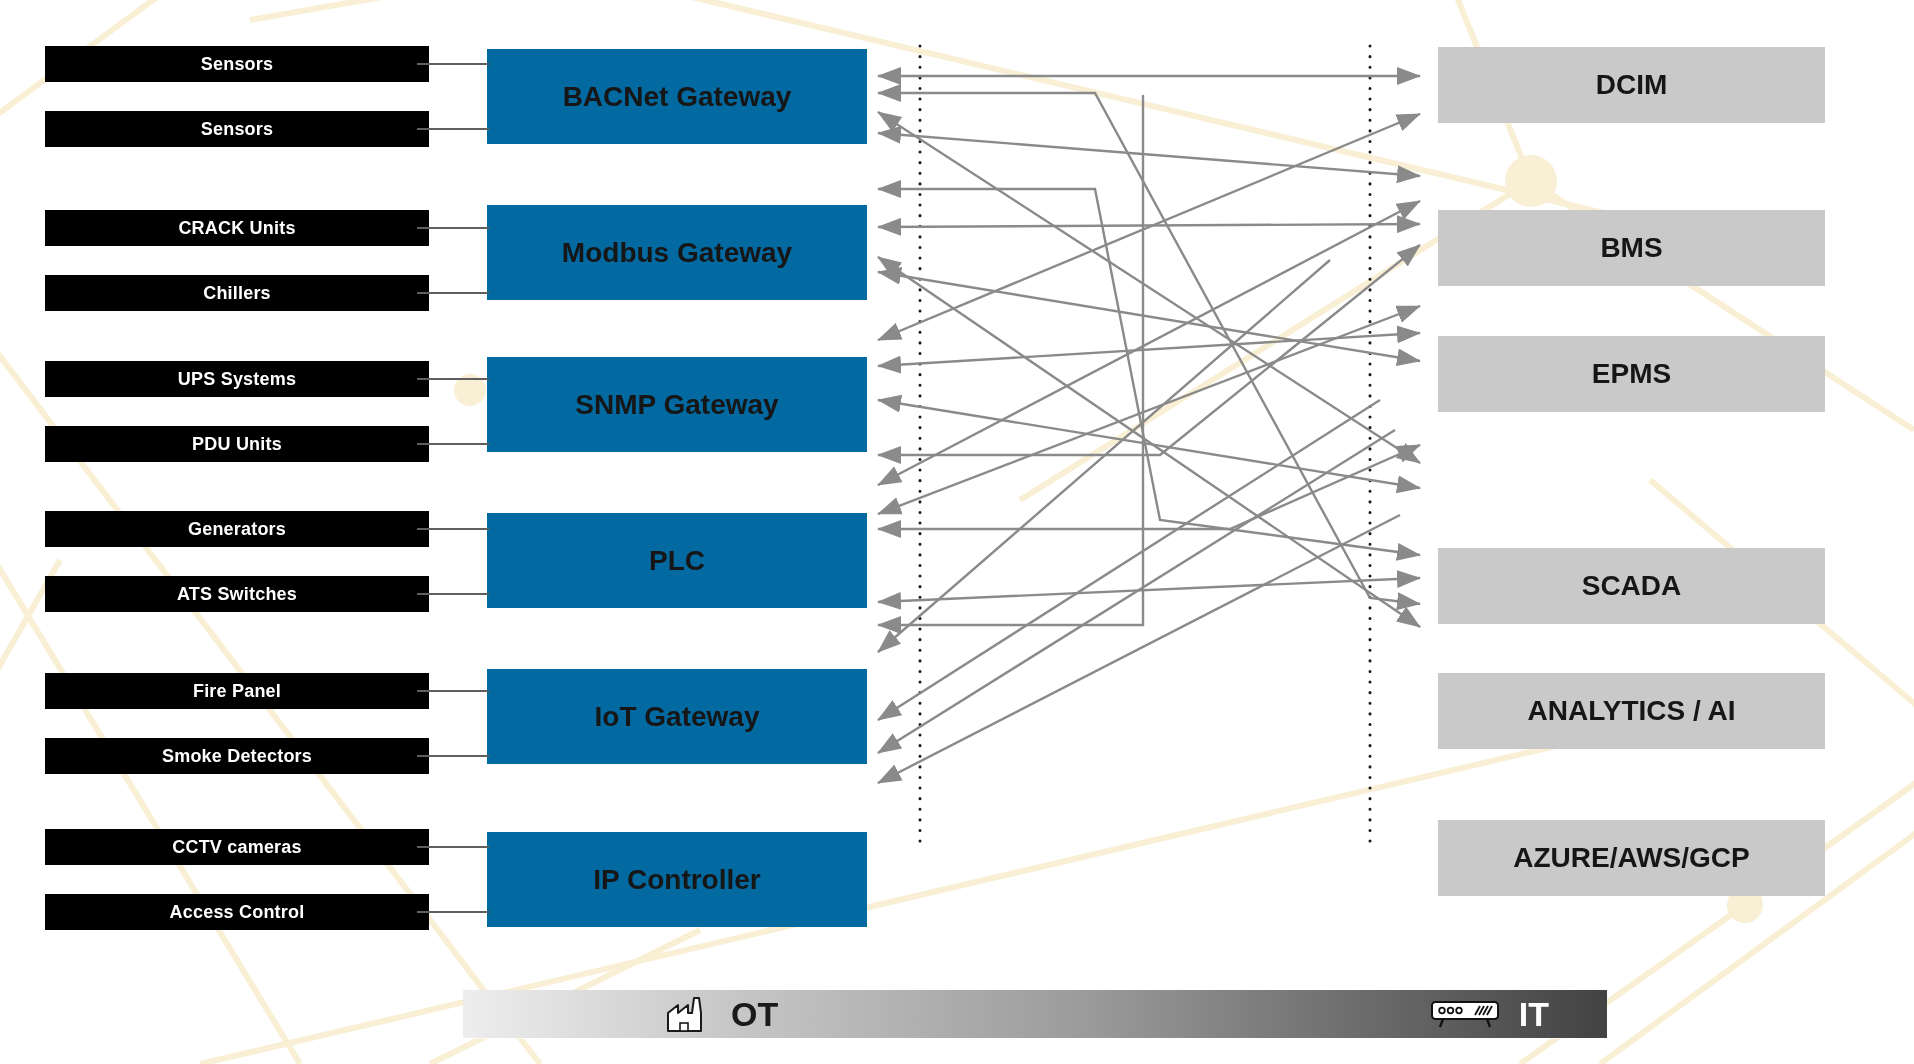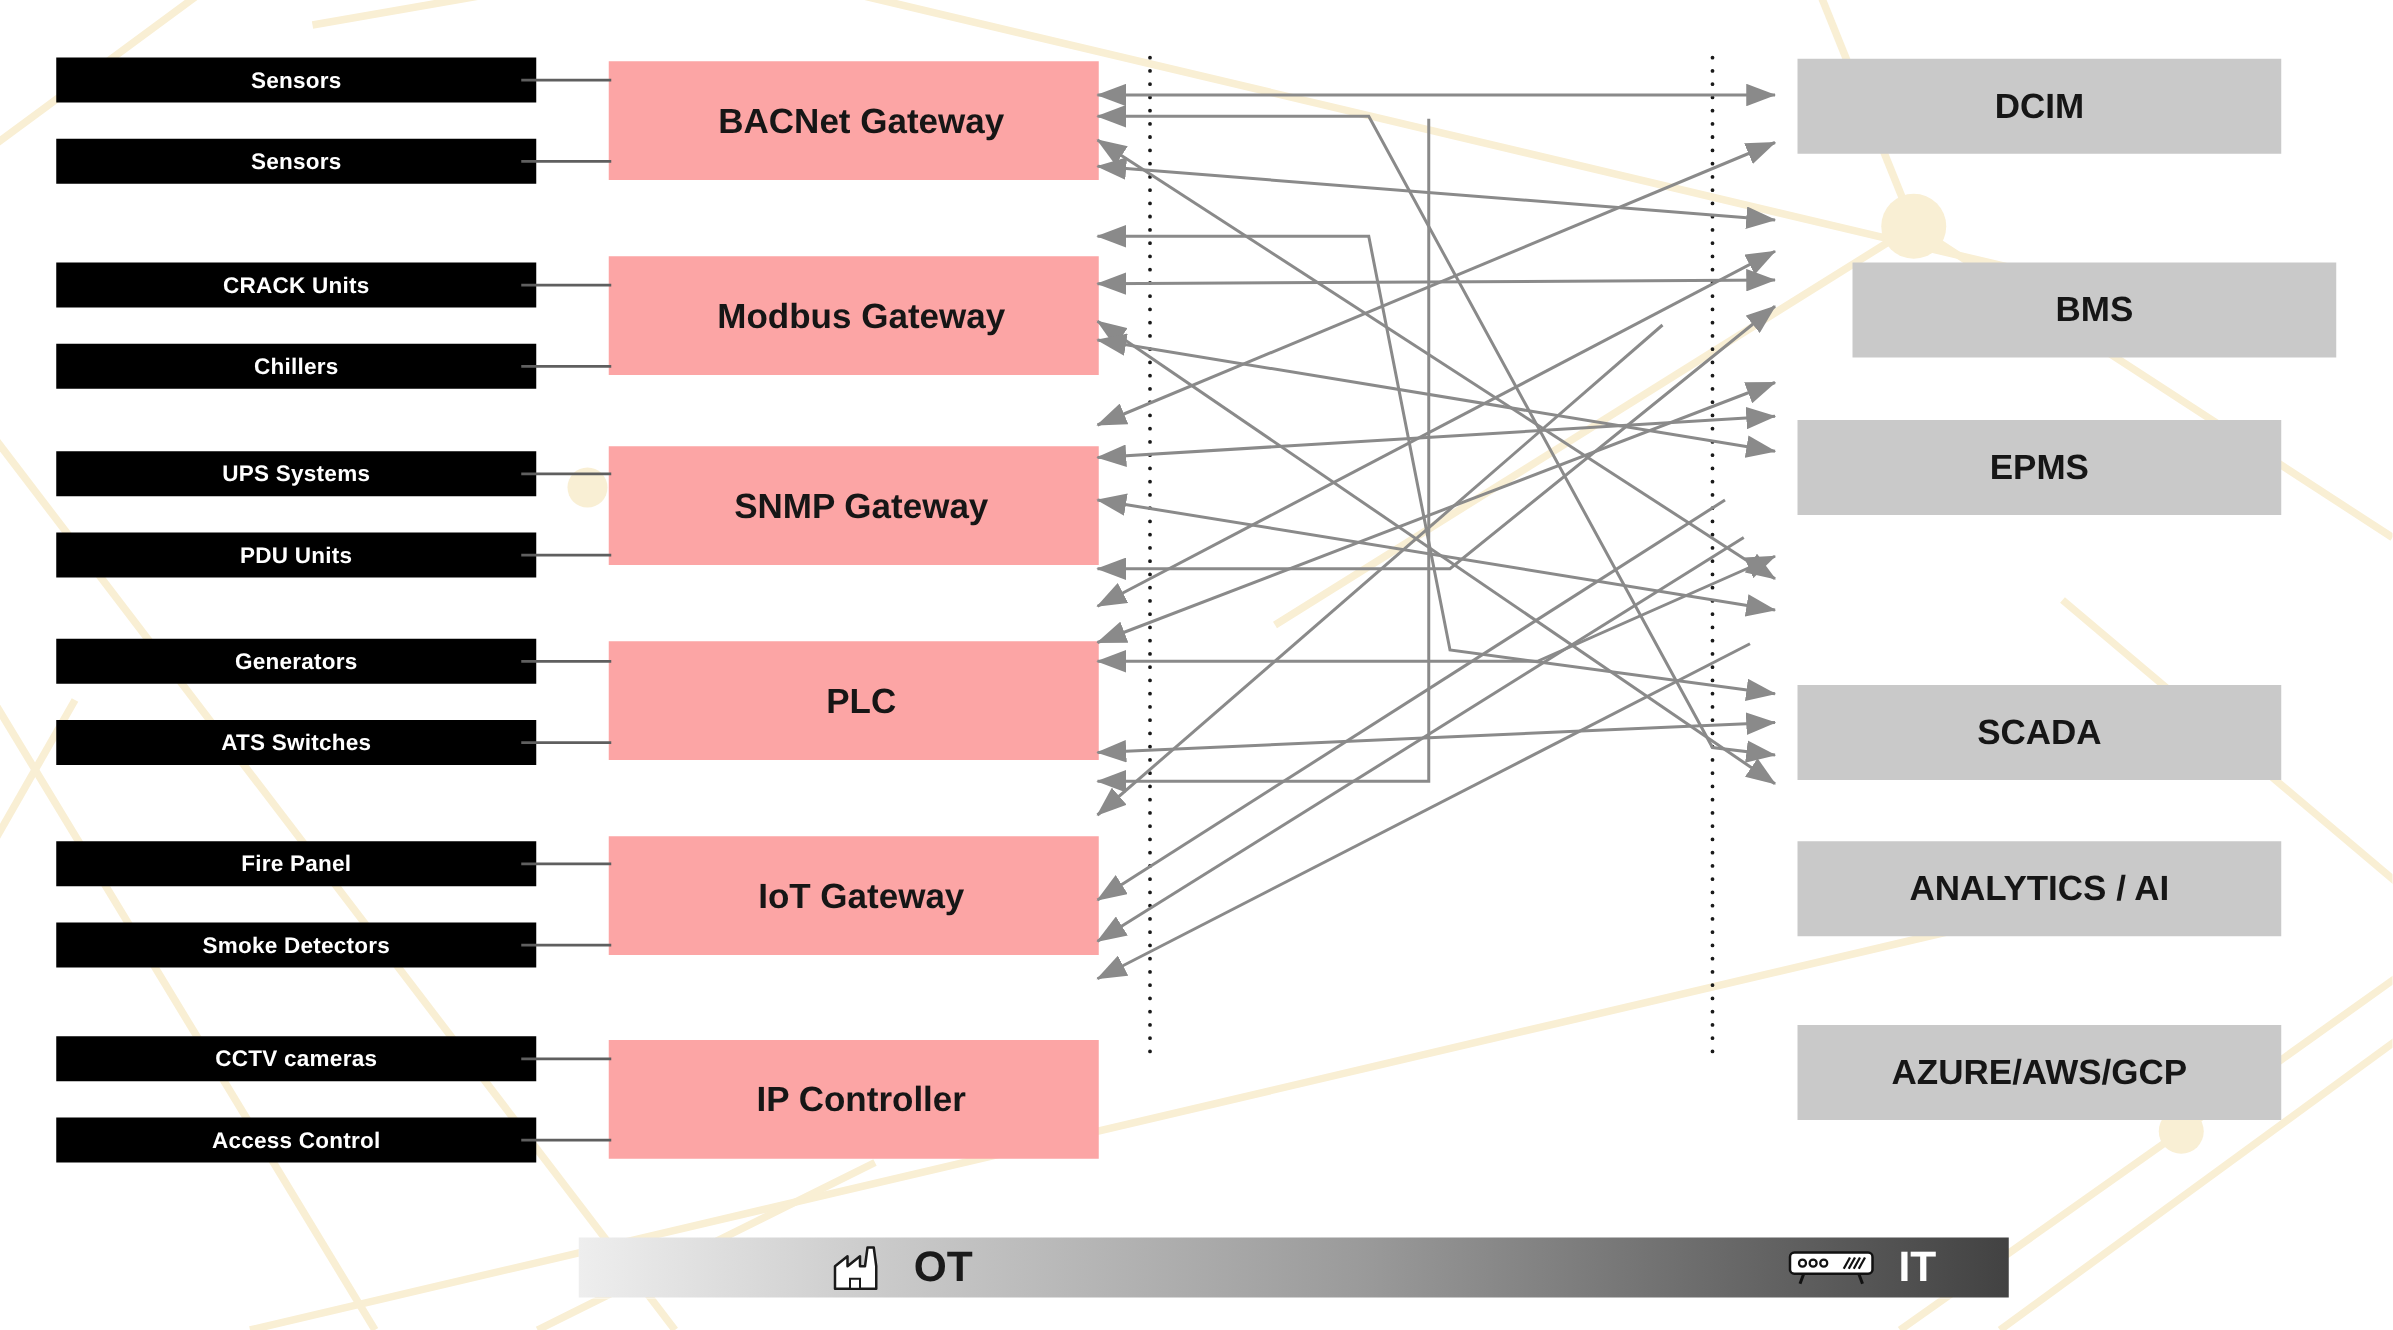--- a/index.html
+++ b/index.html
@@ -15,23 +15,23 @@
   #wire-layer{z-index:2;}
   .boxes{position:absolute;left:0;top:0;width:1914px;height:1064px;z-index:1;}
   .dev{
     position:absolute;left:33px;width:384px;height:36px;
     background:#000000;color:#ffffff;
     display:flex;align-items:center;justify-content:center;
     font-weight:bold;font-size:18px;letter-spacing:.2px;margin-left:12px;
   }
   .gw{
     position:absolute;left:487px;width:380px;height:95px;
-    background:#fca5a5;color:#161616;
+    background:#0369a1;color:#161616;
     display:flex;align-items:center;justify-content:center;
-    font-weight:bold;font-size:28px;padding-left:12px;
+    font-weight:bold;font-size:28px;
   }
   .sys{
     position:absolute;left:1438px;width:387px;height:76px;
     background:#c9c9c9;color:#161616;
     display:flex;align-items:center;justify-content:center;
     font-weight:bold;font-size:28px;
   }
   .bar{
     position:absolute;left:463px;top:990px;width:1144px;height:48px;z-index:3;
     background:linear-gradient(to right,#eeeeee 0%,#c9c9c9 22%,#9a9a9a 55%,#424242 100%);
@@ -89,21 +89,21 @@
     <div id="gateway-col">
         <div class="gw" style="top: 49px;">BACNet Gateway</div>
         <div class="gw" style="top: 205px;">Modbus Gateway</div>
         <div class="gw" style="top: 357px;">SNMP Gateway</div>
         <div class="gw" style="top: 513px;">PLC</div>
         <div class="gw" style="top: 669px;">IoT Gateway</div>
         <div class="gw" style="top: 832px;">IP Controller</div>
       </div>
     <div id="system-col">
         <div class="sys" style="top: 47px;">DCIM</div>
-        <div class="sys" style="top: 210px; margin-left: 44px;">BMS</div>
+        <div class="sys" style="top: 210px;">BMS</div>
         <div class="sys" style="top: 336px;">EPMS</div>
         <div class="sys" style="top: 548px;">SCADA</div>
         <div class="sys" style="top: 673px;">ANALYTICS / AI</div>
         <div class="sys" style="top: 820px;">AZURE/AWS/GCP</div>
       </div>
   </div>
 
   <svg id="wire-layer" class="layer">
     <defs>
       <marker id="ah-end" markerUnits="userSpaceOnUse" markerWidth="24" markerHeight="18" refX="23" refY="9" orient="auto">

